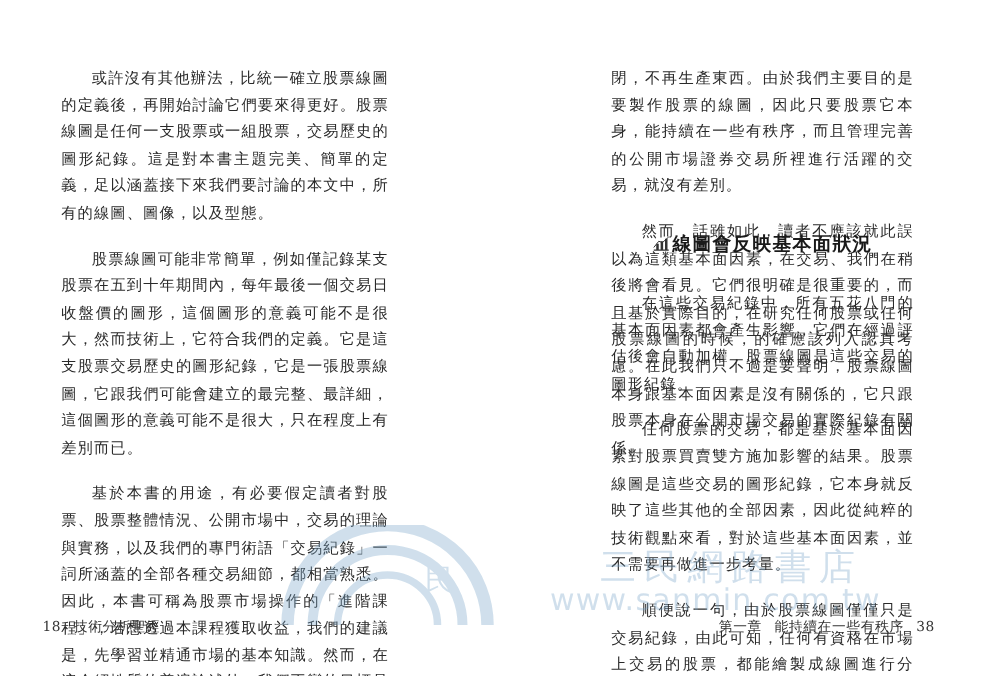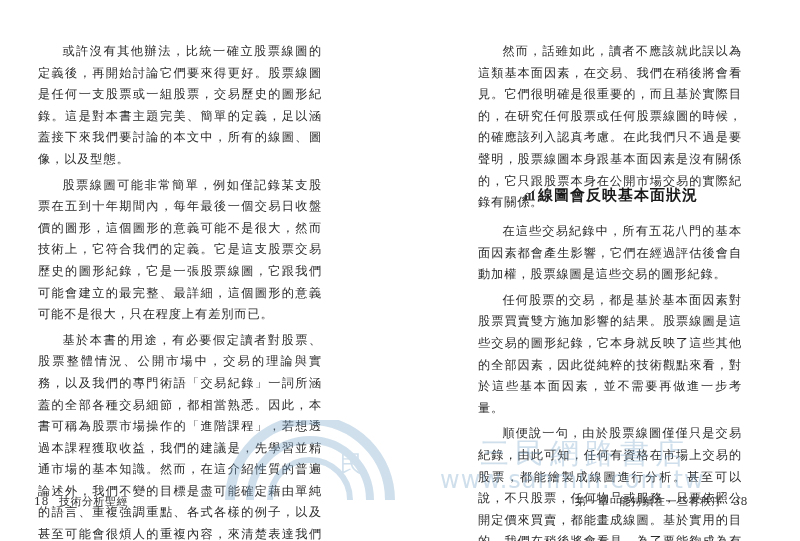--- a/index.html
+++ b/index.html
@@ -13,21 +13,21 @@
   .page { position: absolute; top: 0; height: 541px; }
   .page-left { left: 0; width: 400px; }
   .page-right { left: 400px; width: 400px; }
 
   .text-block { position: absolute; font-size: 12.2px; line-height: 21.6px; letter-spacing: 0.9px; text-align: justify; }
   .page-left .text-block { left: 34px; top: 37px; width: 292px; }
   .page-right .text-block { left: 474px; width: 272px; }
   .page-right .tb-top { left: 74px; top: 37px; }
   .page-right .tb-bottom { left: 74px; top: 217px; }
 
-  .para { margin: 4px; text-indent: 2em; }
+  .para { margin: 15px; text-indent: 2em; }
   .para.cont { text-indent: 0; }
 
   .section-heading {
     position: absolute; left: 74px; top: 186px; width: 272px; text-align: center;
     font-size: 15px; font-weight: bold; color: #1a1a1a; letter-spacing: 1px;
   }
   .heading-icon { display: inline-block; width: 14px; height: 12px; vertical-align: -1px; margin-right: 2px; }
 
   .footer { position: absolute; top: 494px; font-size: 11px; color: #333; letter-spacing: 0.5px; }
   .page-left .footer { left: 34px; }
@@ -53,20 +53,21 @@
 
     </div>
     <div class="footer">
       <span>18</span>
       <span class="pn">技術分析聖經</span>
     </div>
   </div>
 
   <div class="page page-right">
     <div class="text-block tb-top">
+      <p class="para cont">閉，不再生產東西。由於我們主要目的是要製作股票的線圖，因此只要股票它本身，能持續在一些有秩序，而且管理完善的公開市場證券交易所裡進行活躍的交易，就沒有差別。</p>
       <p class="para">然而，話雖如此，讀者不應該就此誤以為這類基本面因素，在交易、我們在稍後將會看見。它們很明確是很重要的，而且基於實際目的，在研究任何股票或任何股票線圖的時候，的確應該列入認真考慮。在此我們只不過是要聲明，股票線圖本身跟基本面因素是沒有關係的，它只跟股票本身在公開市場交易的實際紀錄有關係。</p>
     </div>
 
     <div class="section-heading">
       <span class="heading-icon">
         <svg width="14" height="12" viewBox="0 0 14 12">
           <path d="M1 11 L13 11" stroke="#333" stroke-width="1"></path>
           <rect x="3" y="6" width="2" height="5" fill="#333"></rect>
           <rect x="6.5" y="4" width="2" height="7" fill="#333"></rect>
           <rect x="10" y="2" width="2" height="9" fill="#333"></rect>

